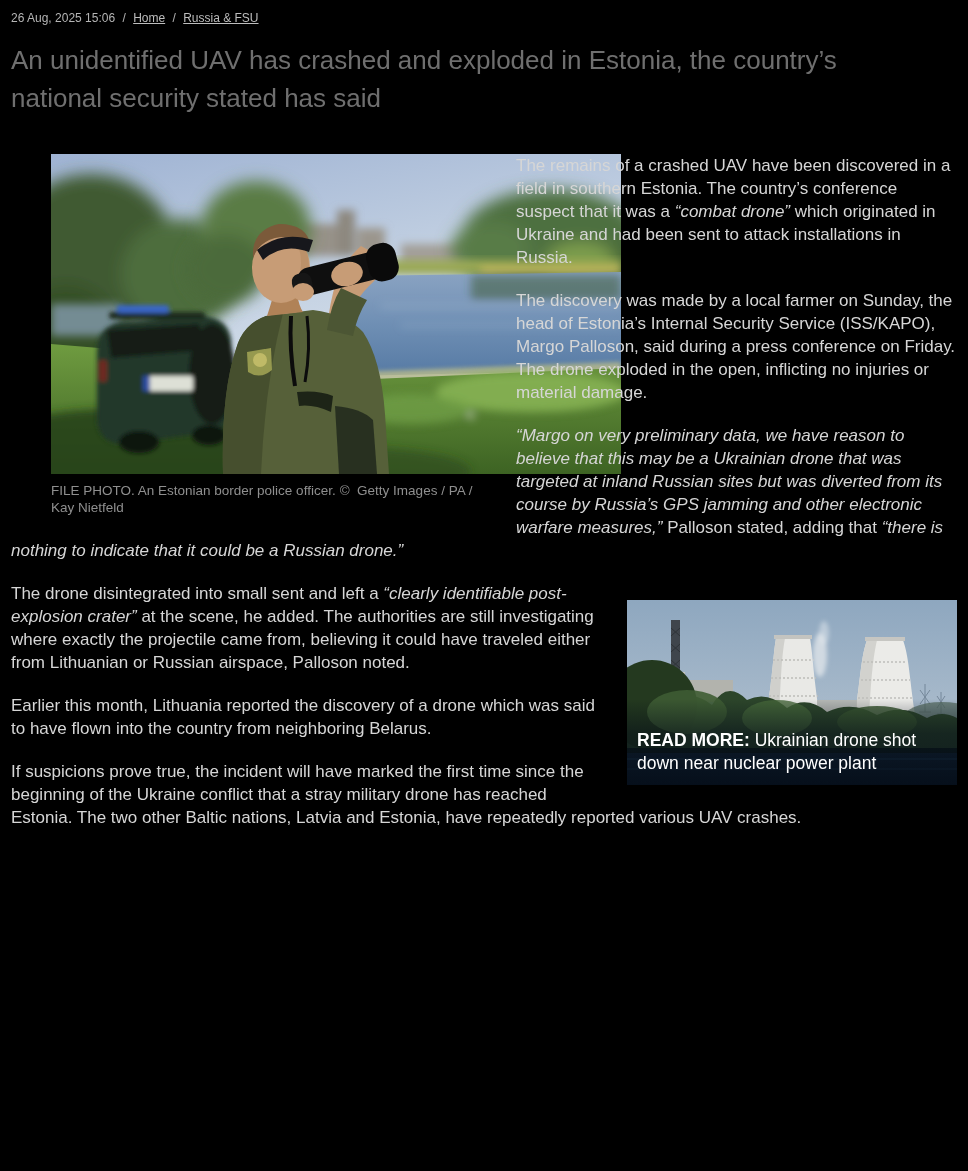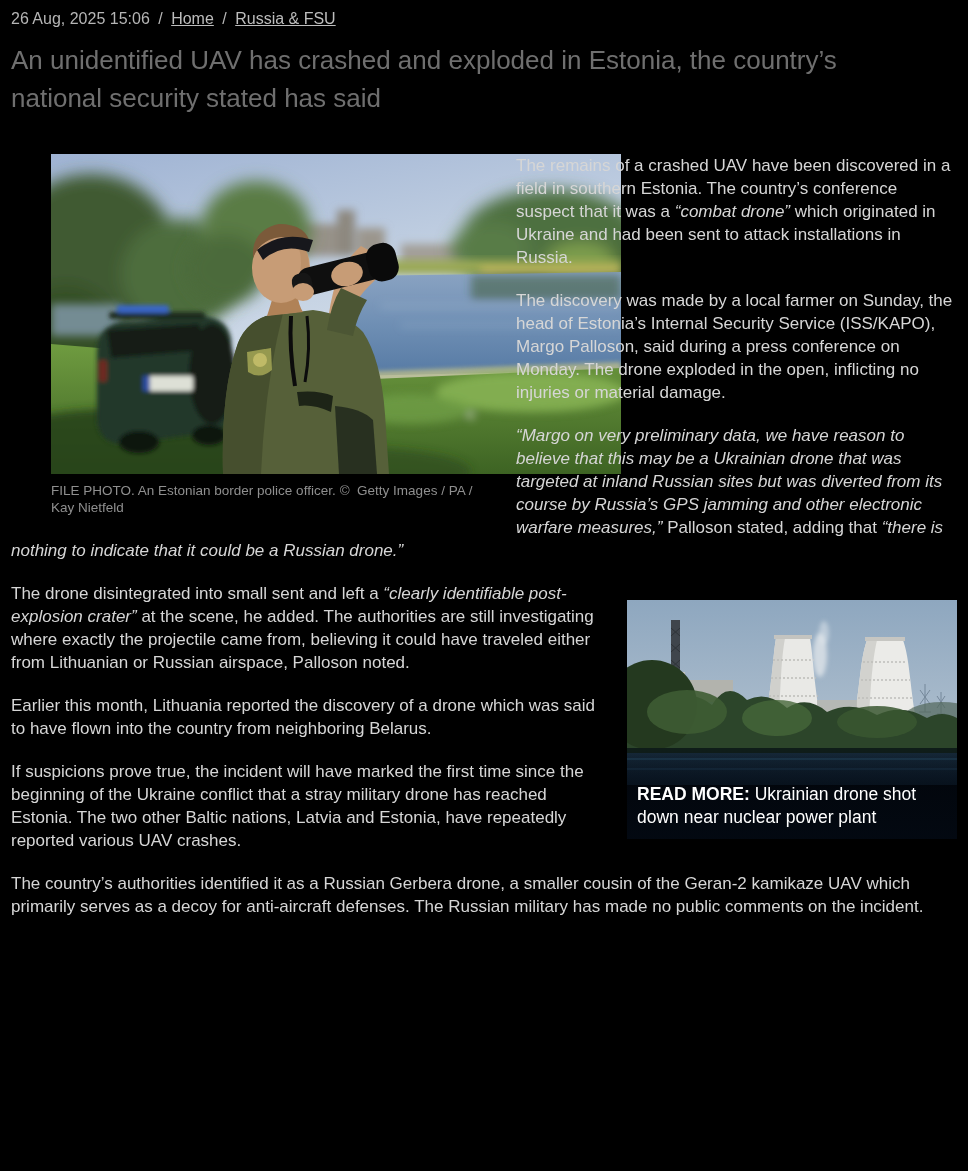--- a/index.html
+++ b/index.html
@@ -1,20 +1,20 @@
 <!DOCTYPE html>
 <html><head>
 <meta charset="utf-8">
 <style>
   * { box-sizing: border-box; }
   html, body { margin: 0; padding: 0; background: #000; }
   body { font-family: "Liberation Sans", sans-serif; }
   .page { width: 968px; margin: 0 auto; padding: 0 11px 28px; background: #000; }
 
-  .breadcrumb { padding-top: 10px; font-size: 16px; line-height: 17px; color: #b5b5b5; }
+  .breadcrumb { padding-top: 10px; font-size: 12px; line-height: 17px; color: #b5b5b5; }
   .breadcrumb .sep { margin: 0 4px; color: #b5b5b5; }
   .bc-link { color: #bdbdbd; text-decoration: underline; cursor: pointer; }
 
   h1.title {
     margin: 20px 0 0; max-width: 750px;
     font-size: 45px; line-height: 56px; font-weight: 700;
     letter-spacing: -1.5px; color: #dadada;
   }
   .summary {
     margin-top: 14px; max-width: 910px;
@@ -25,21 +25,21 @@
   .article-body::after { content: ""; display: block; clear: both; }
   .article-body p { margin: 0 0 20px; }
   .article-body em { }
 
   .main-figure { float: left; width: 486px; margin: 0 19px 22px 0; padding-left: 40px; }
   .photo-main { display: block; width: 570px; height: 320px; background: #8fa6c2; }
   .figcaption { margin-top: 8px; font-size: 13.5px; line-height: 17px; color: #8f8f8f; }
   .figcaption .credit { margin-left: 4px; }
 
   .readmore {
-    float: right; width: 330px; height: 239px; margin: 18px 0 14px 18px;
+    float: right; width: 330px; height: 185px; margin: 18px 0 14px 18px;
     position: relative; cursor: pointer; overflow: hidden;
   }
   .readmore svg { display: block; width: 330px; height: 185px; }
   .readmore-caption {
     position: absolute; left: 0; right: 0; bottom: 0;
     padding: 30px 10px 10px;
     font-size: 17.5px; line-height: 23px; color: #ffffff;
     background: linear-gradient(to bottom, rgba(4,12,24,0), rgba(4,12,24,0.55) 40%, rgba(4,12,24,0.72));
   }
   .readmore-caption b { font-weight: 700; }
@@ -167,21 +167,21 @@
           <path d="M246 238 Q268 236 282 242 L280 258 Q262 250 248 252 Z" fill="#1d2417"></path>
           <path d="M284 252 Q310 254 322 266 L326 320 L288 320 Z" fill="#20281c" opacity="0.85"></path>
         </g>
       </svg>
       <figcaption class="figcaption">
         <span>FILE PHOTO. An Estonian border police officer.</span><span class="credit">©&nbsp; Getty Images / PA / Kay Nietfeld</span>
       </figcaption>
     </figure>
 
     <p><span>The remains of a crashed UAV have been discovered in a field in southern Estonia. The country’s conference suspect that it was a </span><em>“combat drone”</em><span> which originated in Ukraine and had been sent to attack installations in Russia.</span></p>
-    <p><span>The discovery was made by a local farmer on Sunday, the head of Estonia’s Internal Security Service (ISS/KAPO), Margo Palloson, said during a press conference on Monday. The drone exploded in the open, inflicting no injuries or material damage.</span></p>
+    <p><span>The discovery was made by a local farmer on Sunday, the head of Estonia’s Internal Security Service (ISS/KAPO), Margo Palloson, said during a press conference on Friday. The drone exploded in the open, inflicting no injuries or material damage.</span></p>
     <p><em>“Margo on very preliminary data, we have reason to believe that this may be a Ukrainian drone that was targeted at inland Russian sites but was diverted from its course by Russia’s GPS jamming and other electronic warfare measures,”</em><span> Palloson stated, adding that </span><em>“there is nothing to indicate that it could be a Russian drone.”</em></p>
 
     <figure class="readmore" style="margin-right:0;">
       <svg viewBox="0 0 330 185" preserveAspectRatio="none" role="img">
         <defs>
           <linearGradient id="sky2" x1="0" y1="0" x2="0" y2="1">
             <stop offset="0" stop-color="#8ea7bf"></stop>
               <stop offset="1" stop-color="#bac7d3"></stop>
           </linearGradient>
           <linearGradient id="water2" x1="0" y1="0" x2="0" y2="1">
@@ -236,16 +236,15 @@
         <rect x="0" y="168" width="330" height="2" fill="#1d3a50" opacity="0.5"></rect>
       </svg>
       <figcaption class="readmore-caption">
         <b>READ MORE:</b><span> Ukrainian drone shot down near nuclear power plant</span>
       </figcaption>
     </figure>
 
     <p><span>The drone disintegrated into small sent and left a </span><em>“clearly identifiable post-explosion crater”</em><span> at the scene, he added. The authorities are still investigating where exactly the projectile came from, believing it could have traveled either from Lithuanian or Russian airspace, Palloson noted.</span></p>
     <p><span>Earlier this month, Lithuania reported the discovery of a drone which was said to have flown into the country from neighboring Belarus.</span></p>
     <p><span>If suspicions prove true, the incident will have marked the first time since the beginning of the Ukraine conflict that a stray military drone has reached Estonia. The two other Baltic nations, Latvia and Estonia, have repeatedly reported various UAV crashes.</span></p>
-    <p><span>The country’s authorities identified it as a Russian Gerbera drone, a smaller cousin of the Geran-2 kamikaze UAV which primarily serves as a decoy for anti-aircraft defenses. The Russian military has made no public comments on the incident.</span></p>
 
   </div>
 </div>
 
 </body></html>

